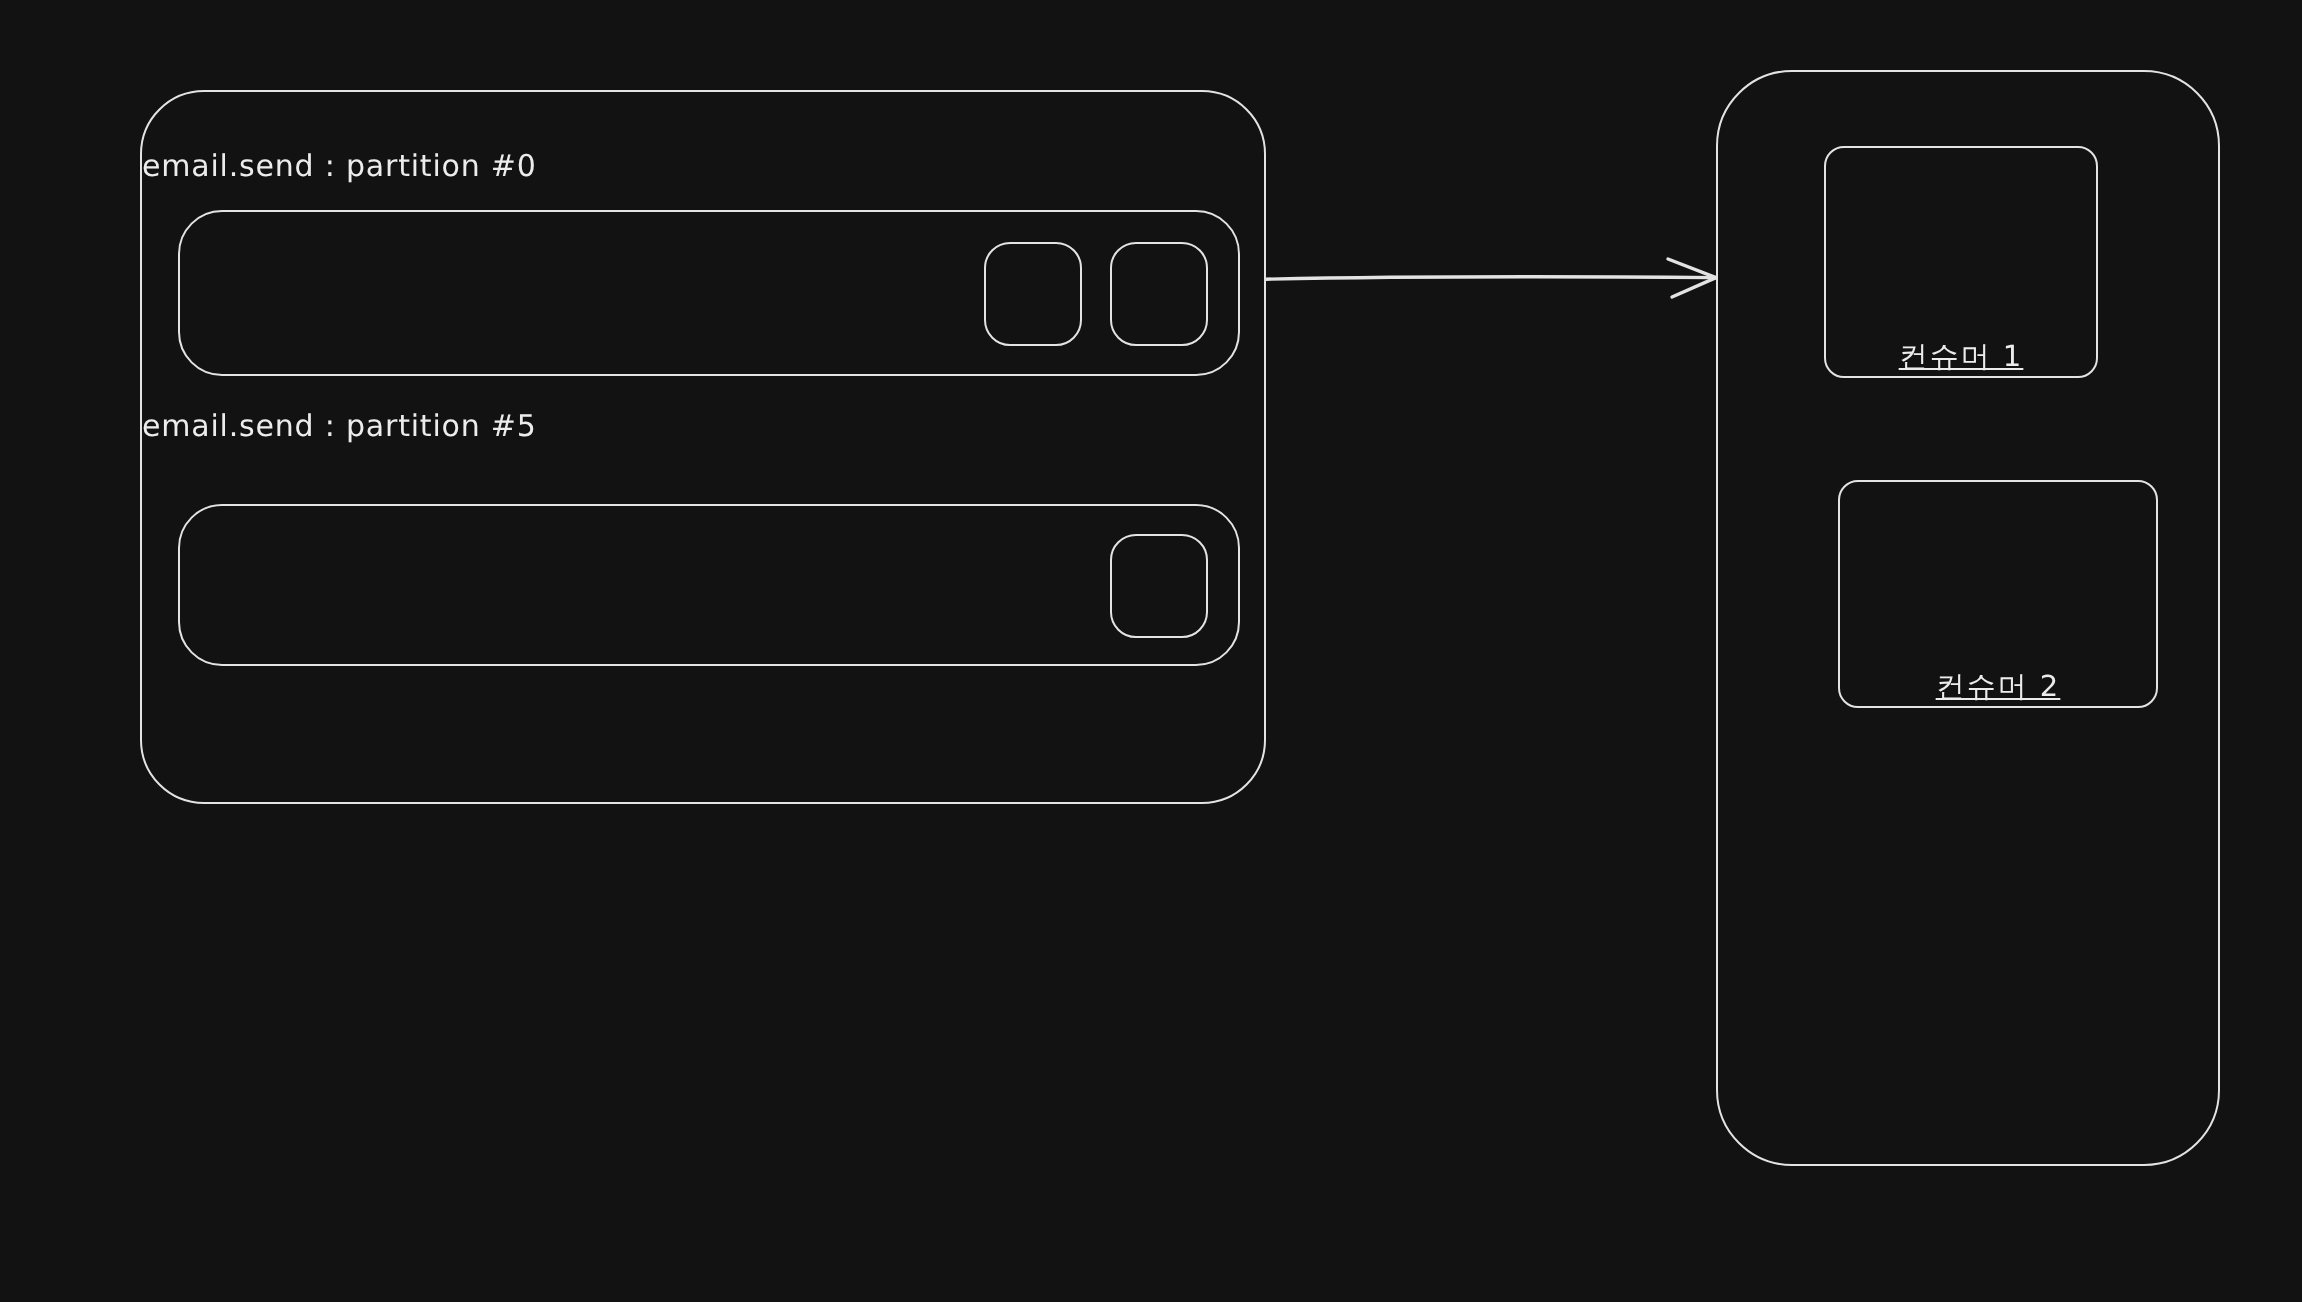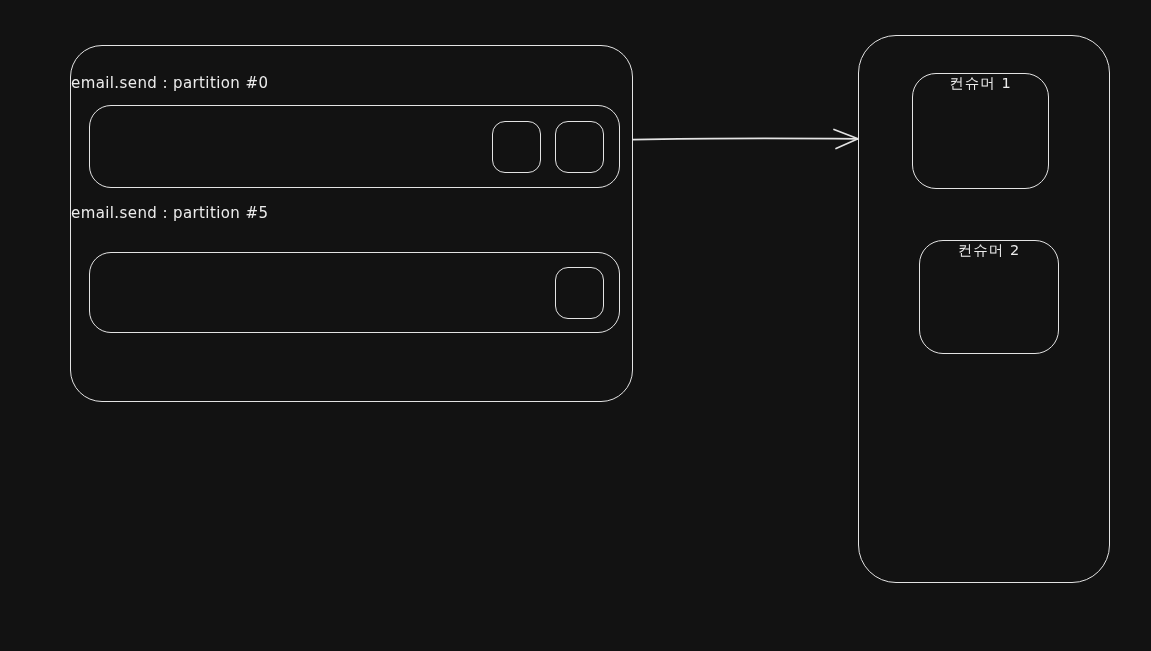--- a/index.html
+++ b/index.html
@@ -76,31 +76,32 @@
   .consumer-group {
     left: 858px;
     top: 35px;
     width: 252px;
     height: 548px;
     border-radius: 38px;
   }
   .consumer {
     position: absolute;
     border: 1.6px solid #e3e3e3;
-    border-radius: 24px;
+    border-radius: 10px;
     box-sizing: border-box;
     display: flex;
-    align-items: flex-start;
+    align-items: flex-end;
     justify-content: center;
     font-size: 14.5px;
     letter-spacing: 1px;
     color: #ececec;
+    text-decoration: underline;
   }
   .consumer.c1 { left: 53px; top: 37px;  width: 137px; height: 116px; }
-  .consumer.c2 { left: 60px; top: 204px; width: 140px; height: 114px; }
+  .consumer.c2 { left: 60px; top: 204px; width: 160px; height: 114px; }
 </style>
 </head>
 <body>
 
 <div class="canvas">
 
   <div class="box topic-box">
 
     <div class="part-label l0">email.send : partition #0</div>
 

